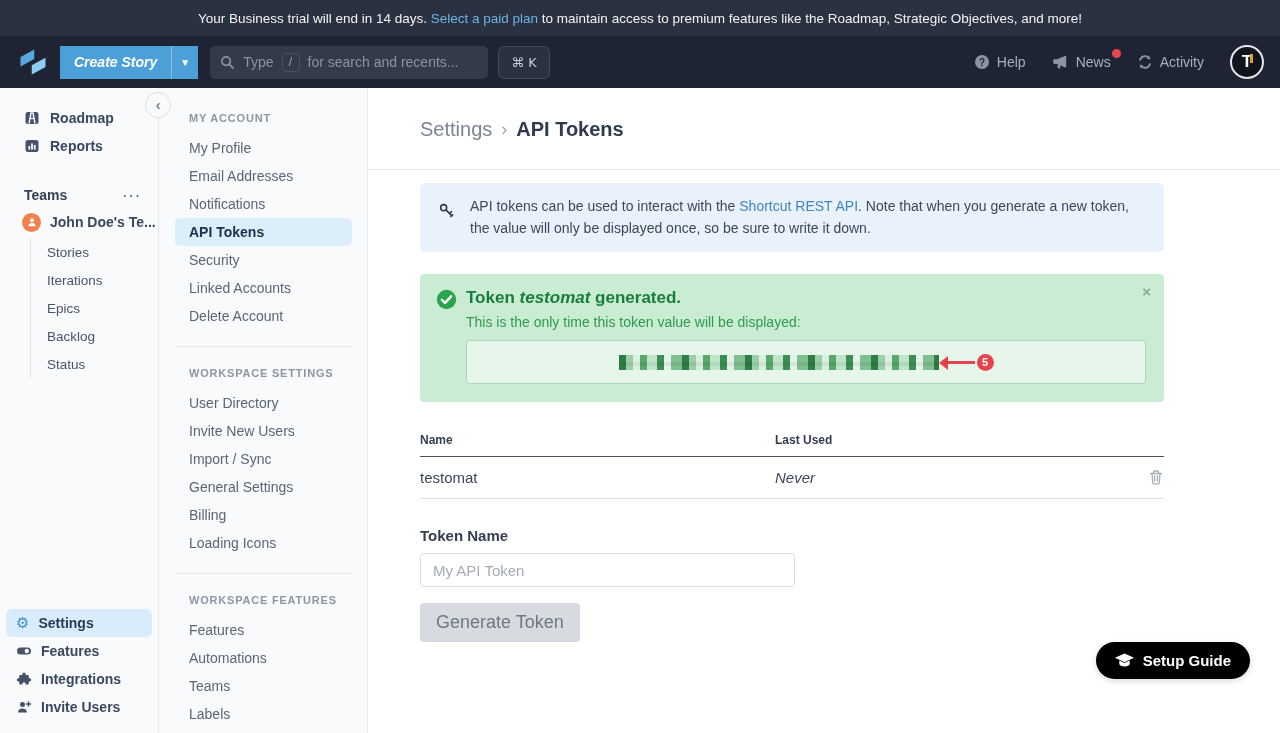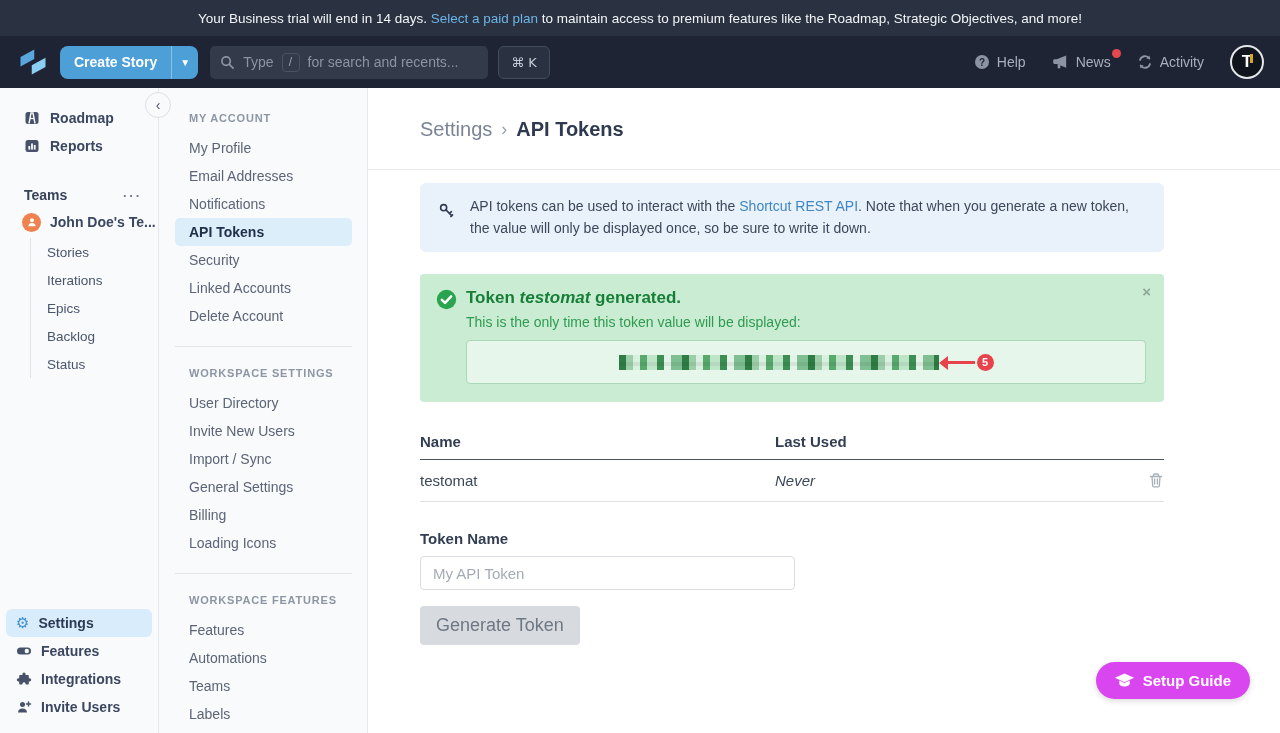--- a/index.html
+++ b/index.html
@@ -12,21 +12,21 @@
     display:flex; align-items:center; justify-content:center; gap:0; flex:0 0 auto; }
   .trial-banner b { font-weight:400; }
   .trial-banner a { color:#6db4e6; text-decoration:none; cursor:pointer; }
   .trial-banner span { white-space:pre; }
 
   
   .topbar { height:52px; background:#1e2433; display:flex; align-items:center;
     padding:0 16px; flex:0 0 auto; }
   .logo { width:30px; height:30px; margin-left:2px; flex:0 0 auto; }
   .create-story { display:flex; align-items:stretch; height:33px; background:#4d9fd8;
-    border-radius:8px; margin-left:12px; color:#fff; cursor:pointer; overflow:hidden; }
+    border-radius:0; margin-left:12px; color:#fff; cursor:pointer; overflow:hidden;font-style:italic; }
   .create-story .cs-label { display:flex; align-items:center; padding:0 14px;
     font-size:14px; font-weight:700; }
   .create-story .cs-divider { width:1px; background:rgba(255,255,255,.35); }
   .create-story .cs-caret { display:flex; align-items:center; padding:0 8px; font-size:10px; }
   .searchbox { display:flex; align-items:center; height:33px; width:278px;
     background:#333a49; border-radius:5px; margin-left:12px; padding:0 10px;
     color:#8c94a4; font-size:14px; gap:8px; cursor:text; }
   .searchbox svg { flex:0 0 auto; }
   .slash-key { border:1px solid #4a5263; border-radius:4px; width:18px; height:19px;
     display:flex; align-items:center; justify-content:center; font-size:12px; color:#98a0af; }
@@ -122,37 +122,37 @@
   .annot { display:flex; align-items:center; margin-left:2px; }
   .arrow-line { width:34px; height:3px; background:#e8434c; position:relative; }
   .arrow-line::before { content:""; position:absolute; left:-2px; top:-5px;
     border:7px solid transparent; border-right:9px solid #e8434c; border-left:0; }
   .annot-badge { width:17px; height:17px; border-radius:50%; background:#e8434c;
     color:#fff; font-size:11px; font-weight:700; display:flex; align-items:center;
     justify-content:center; margin-left:2px; }
 
   .tokens-table { margin-top:22px; }
   .t-head, .t-row { display:grid; grid-template-columns:355px 1fr 40px; align-items:center; }
-  .t-head { padding:9px 0; border-bottom:1px solid #4b5262; font-size:15px;
+  .t-head { padding:9px 0; border-bottom:1px solid #4b5262; font-size:12px;
     font-weight:700; color:#333e53; }
   .t-row { padding:12px 0; border-bottom:1px solid #dfe3e8; font-size:15px; color:#3c4759; }
   .t-row .never { font-style:italic; }
   .trash { justify-self:end; cursor:pointer; display:flex; }
 
   .form { margin-top:28px; }
   .form-label { font-size:15px; font-weight:700; color:#333e53; }
   .form input { margin-top:9px; display:block; width:375px; height:34px;
     border:1px solid #d9dce0; border-radius:4px; padding:0 12px; font-size:15px;
     color:#3c4759; font-family:"Liberation Sans", sans-serif; outline:none; background:#fff; }
   .form input::placeholder { color:#a5abb4; }
   .gen-btn { margin-top:16px; background:#d7dade; border:none; border-radius:4px;
     padding:9px 16px; font-size:18px; color:#6e7884; cursor:pointer;
     font-family:"Liberation Sans", sans-serif; }
 
-  .setup-guide { position:absolute; right:30px; bottom:34px; background:#d946ef;
+  .setup-guide { position:absolute; right:30px; bottom:54px; background:#000000;
     color:#fff; border:none; border-radius:19px; height:37px; padding:17px 19px;
     display:flex; align-items:center; gap:9px; font-size:15px; font-weight:700;
     cursor:pointer; font-family:"Liberation Sans", sans-serif;
     box-shadow:0 2px 6px rgba(0,0,0,.15); }
 </style>
 </head>
 <body>
 
 <div class="app">
 

